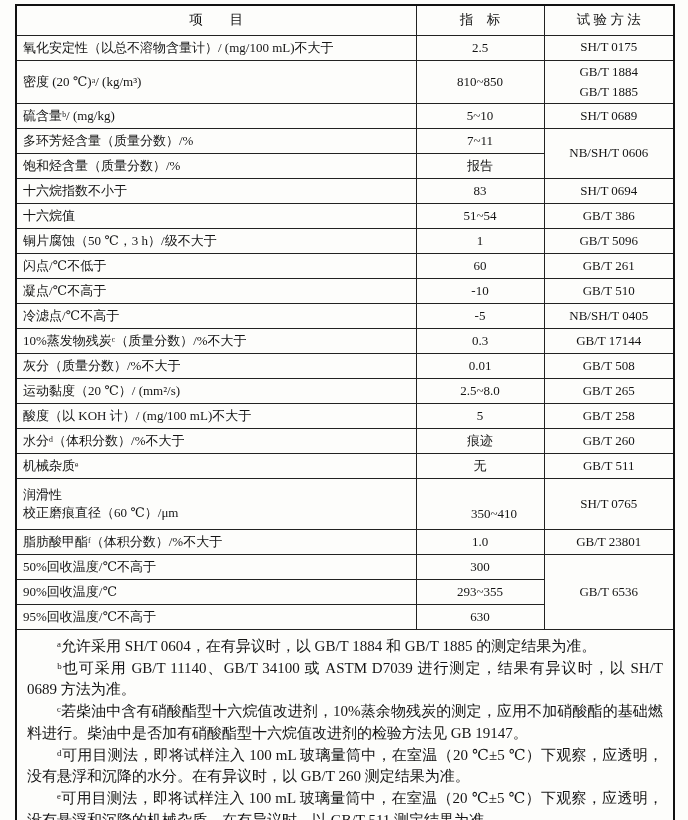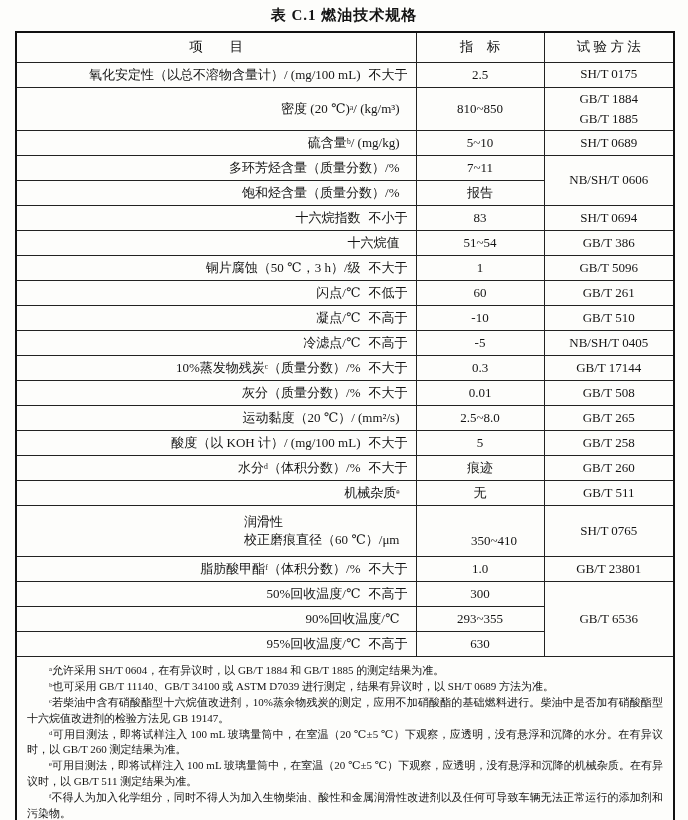--- a/index.html
+++ b/index.html
@@ -42,50 +42,49 @@
     font-weight: normal;
     font-size: 13.5px;
     text-align: center;
   }
   .spec-table tbody tr { height: 25px; }
   .spec-table tbody tr.row-tall { height: 41px; }
   .spec-table tbody tr.row-xtall { height: 51px; }
   td.item-cell { text-align: left; }
   .item-flex {
     display: flex;
-    justify-content: flex-end;
+    justify-content: flex-start;
     align-items: center;
-    gap: 8px;
+    gap: 0;
   }
   .item-text { white-space: pre-line; }
   .qual-text { white-space: nowrap; padding-right: 2px; }
   td.spec-cell { text-align: center; margin-top: 17px; }
   td.spec-cell.bottom { vertical-align: bottom; padding-bottom: 7px; padding-left: 34px; }
   td.method-cell {
     text-align: center;
     white-space: pre-line;
     line-height: 1.55;
   }
   tr.footnote-row td {
     padding: 6px 10px 8px 10px;
     vertical-align: top;
   }
   p.fn {
     margin: 0;
-    font-size: 11px;
+    font-size: 15px;
     line-height: 1.45;
     text-indent: 2em;
     text-align: justify;
   }
 </style>
 </head>
 <body>
 
 <div class="page">
-  <div class="doc-title">表 C.1  燃油技术规格</div>
 
   <table class="spec-table">
     <colgroup>
       <col style="width:400px">
       <col style="width:128px">
       <col style="width:130px">
     </colgroup>
     <thead>
       <tr>
         <th>项　　目</th>

